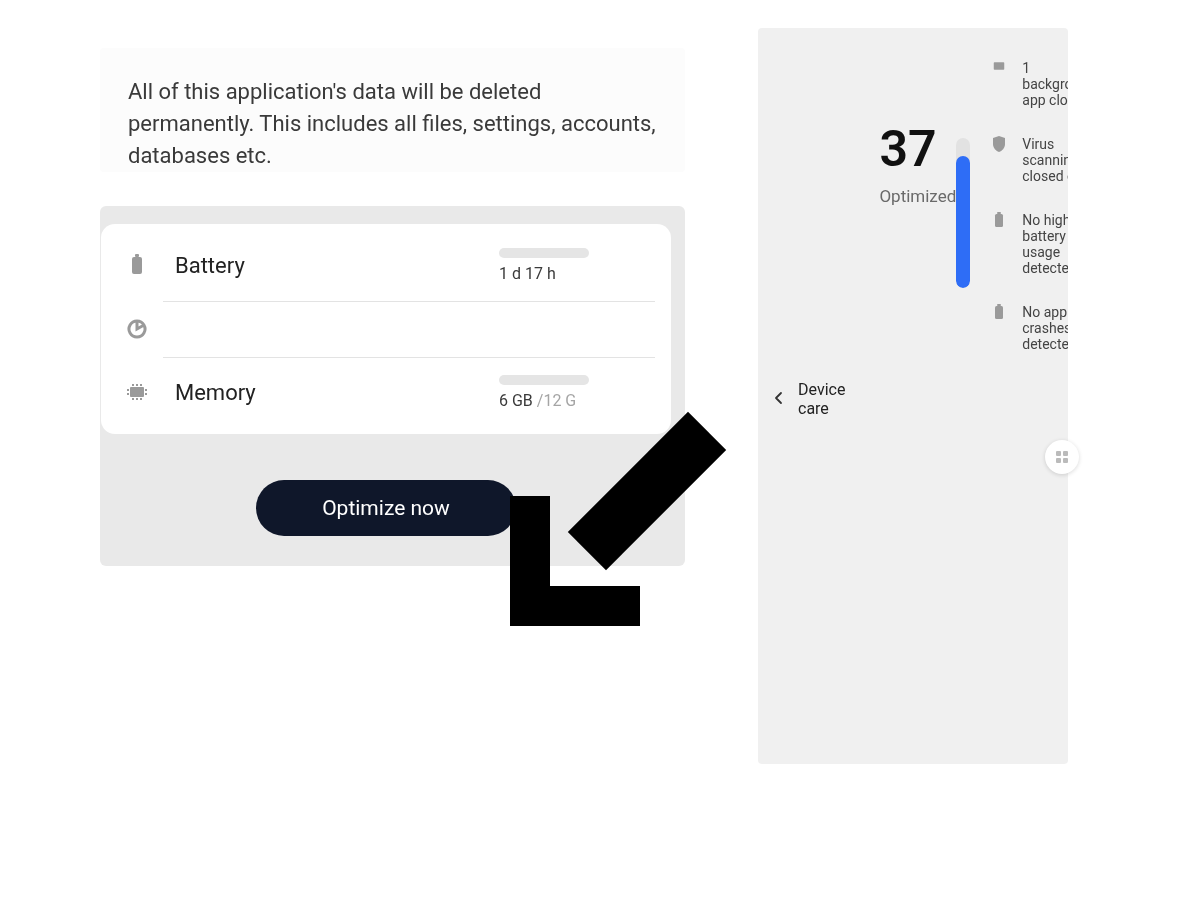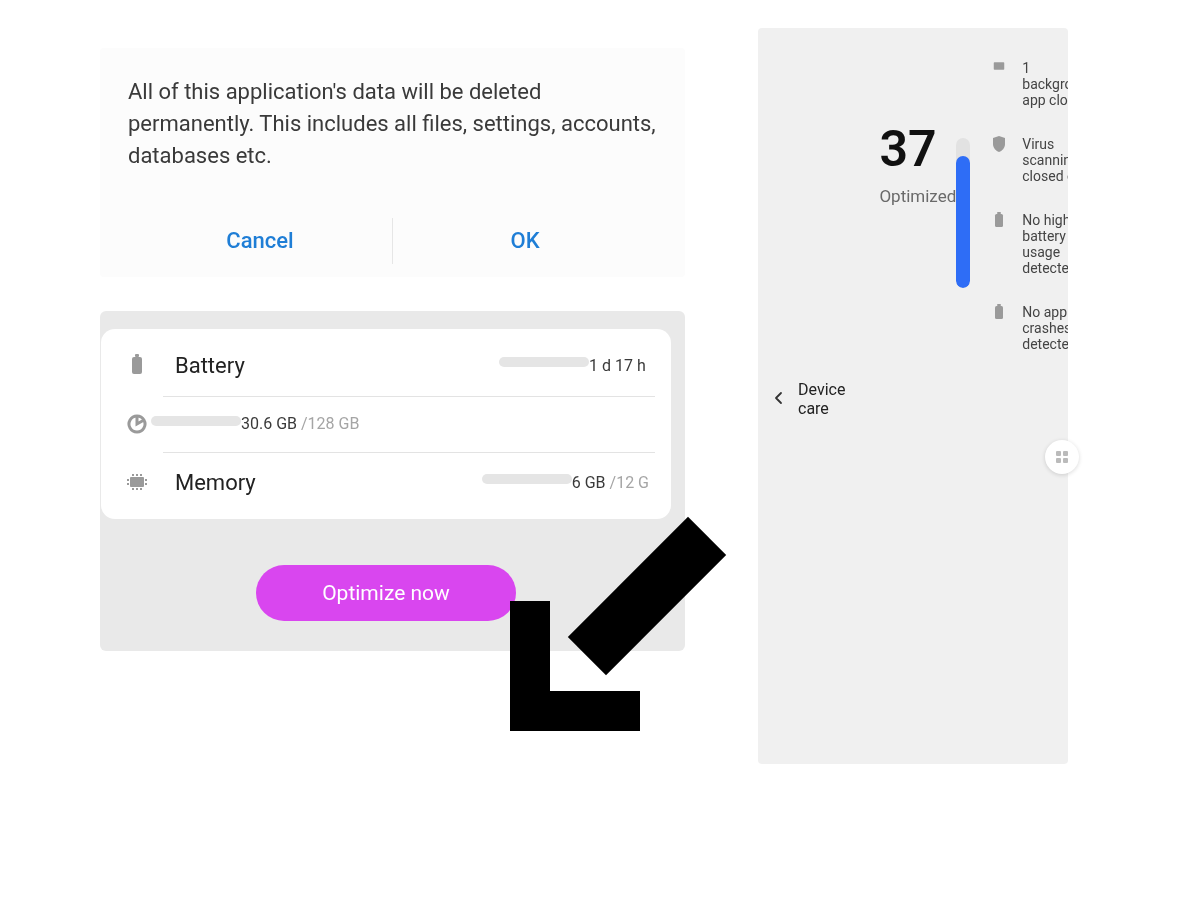--- a/index.html
+++ b/index.html
@@ -84,21 +84,22 @@
     color: #9a9a9a;
   }
   .row-label {
     flex: 1;
     margin-left: 24px;
     font-size: 22px;
     color: #222;
   }
   .row-right {
     display: flex;
-    align-items: center;
+    flex-direction: column;
+    align-items: flex-start;
     min-width: 150px;
   }
   .bar {
     width: 90px;
     height: 10px;
     background: #e5e5e5;
     border-radius: 5px;
     overflow: hidden;
     margin-bottom: 6px;
   }
@@ -108,21 +109,21 @@
   }
   .row-value {
     font-size: 16px;
     color: #3a3a3a;
   }
   .row-value .muted { color: #a5a5a5; }
 
   .optimize-btn {
     margin: 46px auto 0 auto;
     width: 260px;
-    background: #d946ef;
+    background: #0f172a;
     color: #fff;
     text-align: center;
     padding: 16px 0;
     border-radius: 30px;
     font-size: 21px;
     cursor: pointer;
   }
 
   
   .arrow-annot {
@@ -241,25 +242,20 @@
     color: #bbb;
   }
 </style>
 </head>
 <body>
 
 <div class="left-col">
 
   <div class="dialog">
     <div class="dialog-text">All of this application's data will be deleted permanently. This includes all files, settings, accounts, databases etc.</div>
-    <div class="dialog-actions">
-      <div class="dialog-btn">Cancel</div>
-      <div class="dialog-sep"></div>
-      <div class="dialog-btn">OK</div>
-    </div>
   </div>
 
   <div class="device-panel">
     <div class="device-card">
 
       <div class="device-row">
         <span class="row-icon">
           <svg width="16" height="22" viewBox="0 0 16 22">
               <rect x="3" y="3" width="10" height="17" rx="2" fill="currentColor"></rect>
               <rect x="6" y="0" width="4" height="3" rx="1" fill="currentColor"></rect>
@@ -272,26 +268,20 @@
             <span>1 d 17 h</span><span class="muted"></span>
           </span>
         </span>
       </div>
 
       <div class="device-row">
         <span class="row-icon">
           <svg width="20" height="20" viewBox="0 0 20 20">
               <path d="M10 2 A8 8 0 1 1 9.99 2 Z M10 2 L10 10 L17 6" fill="none" stroke="currentColor" stroke-width="3"></path>
             </svg>
-        </span>
-        <span class="row-right">
-          <span class="bar"><span class="bar-fill" style="width:24%"></span></span>
-          <span class="row-value">
-            <span>30.6 GB </span><span class="muted">/128 GB</span>
-          </span>
         </span>
       </div>
 
       <div class="device-row">
         <span class="row-icon">
           <svg width="20" height="16" viewBox="0 0 20 16">
               <rect x="3" y="3" width="14" height="10" rx="1" fill="currentColor"></rect>
               <rect x="0" y="5" width="2" height="2" fill="currentColor"></rect>
               <rect x="0" y="9" width="2" height="2" fill="currentColor"></rect>
               <rect x="18" y="5" width="2" height="2" fill="currentColor"></rect>

